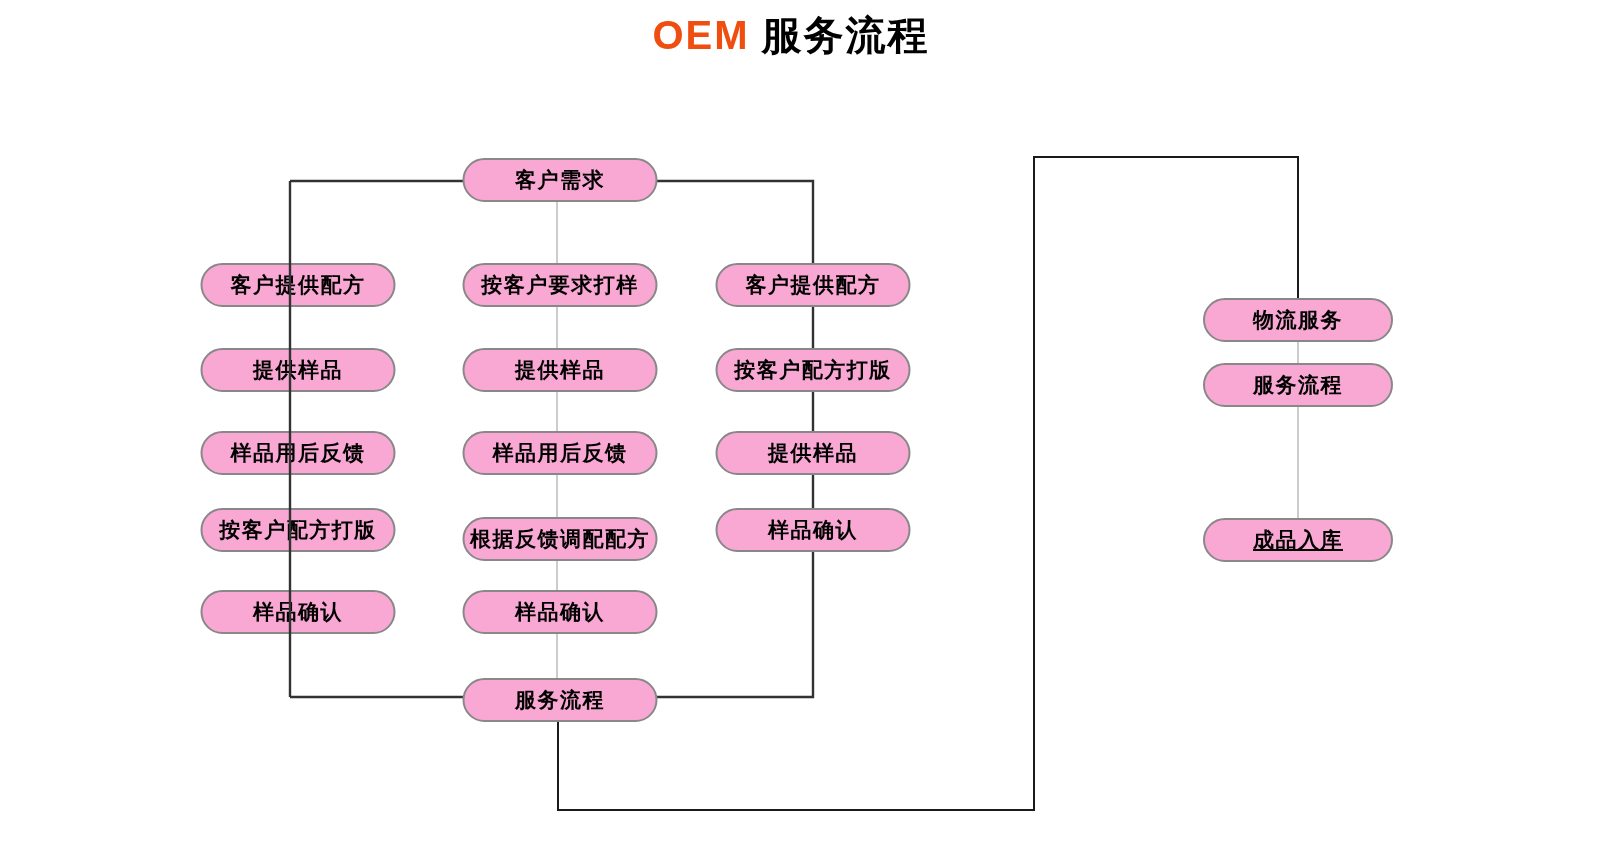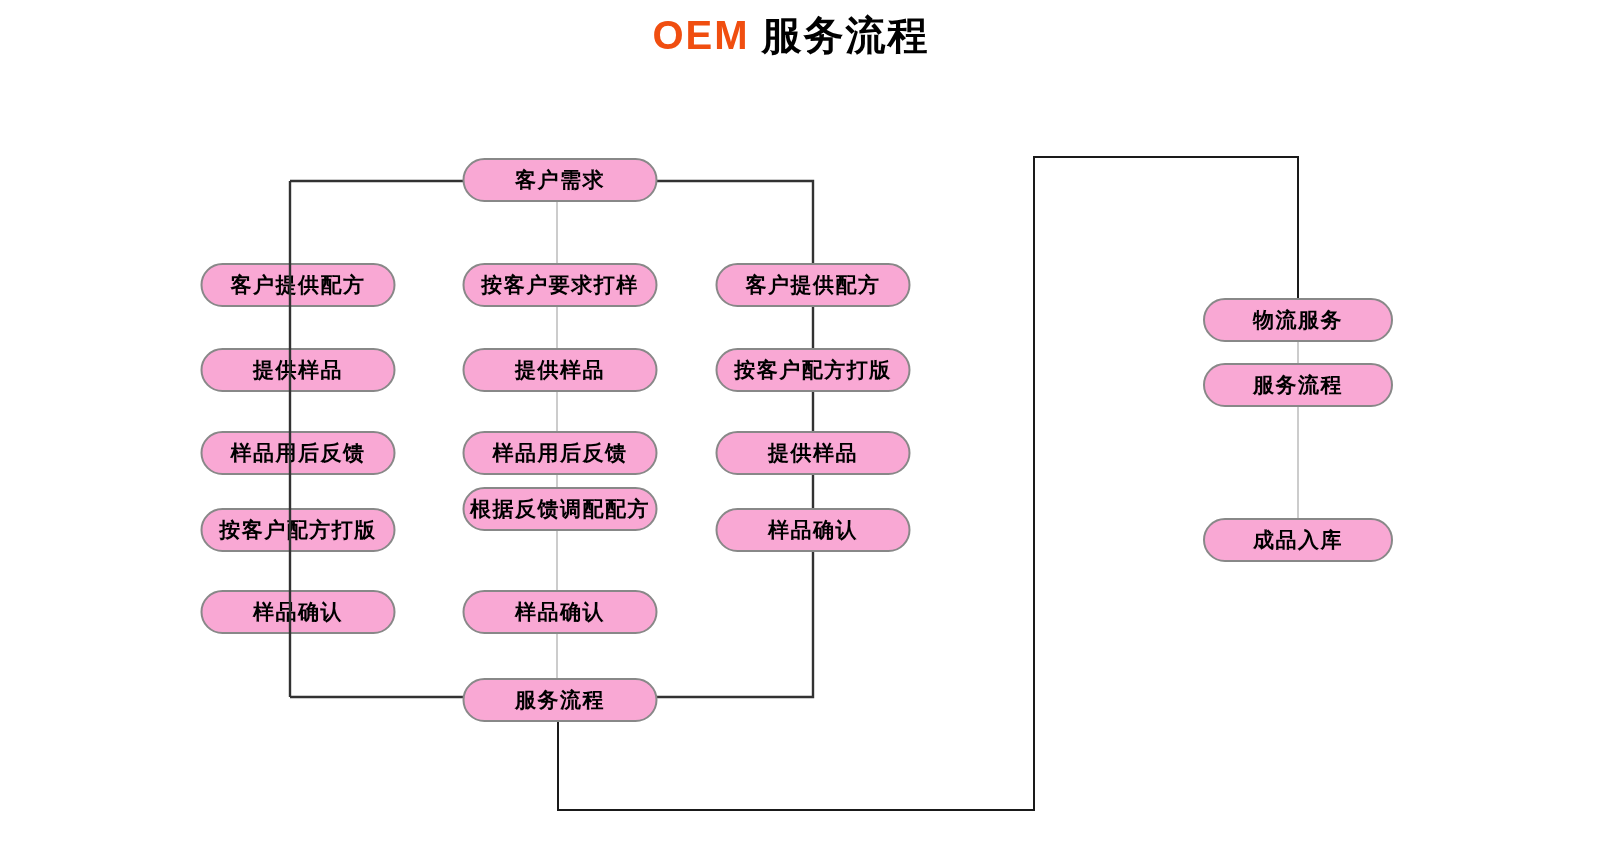--- a/index.html
+++ b/index.html
@@ -44,31 +44,31 @@
 
   <div class="node" style="left:298px;top:285px;">客户提供配方</div>
   <div class="node" style="left:298px;top:370px;">提供样品</div>
   <div class="node" style="left:298px;top:453px;">样品用后反馈</div>
   <div class="node" style="left:298px;top:530px;">按客户配方打版</div>
   <div class="node" style="left:298px;top:612px;">样品确认</div>
 
   <div class="node" style="left:560px;top:285px;">按客户要求打样</div>
   <div class="node" style="left:560px;top:370px;">提供样品</div>
   <div class="node" style="left:560px;top:453px;">样品用后反馈</div>
-  <div class="node" style="left:560px;top:509px;">根据反馈调配配方</div>
+  <div class="node" style="left:560px;top:539px;">根据反馈调配配方</div>
   <div class="node" style="left:560px;top:612px;">样品确认</div>
 
   <div class="node" style="left:813px;top:370px;">按客户配方打版</div>
   <div class="node" style="left:813px;top:285px;">客户提供配方</div>
   <div class="node" style="left:813px;top:453px;">提供样品</div>
   <div class="node" style="left:813px;top:530px;">样品确认</div>
 
   <div class="node" style="left:560px;top:700px;">服务流程</div>
 
   <div class="node prod" style="left:1298px;top:320px;font-family:Liberation Serif, serif;">物流服务</div>
   <div class="node prod" style="left:1298px;top:385px;">服务流程</div>
-  <div class="node prod" style="left:1298px;top:540px;">成品入库</div>
+  <div class="node prod" style="left:1298px;top:540px;text-decoration:underline;">成品入库</div>
 
   <svg class="wires over" width="1600" height="851" viewBox="0 0 1600 851">
     <path d="M290 181 V697" fill="none" stroke="#323232" stroke-width="2.4"></path>
   </svg>
 
 </div>
 
 </body></html>

